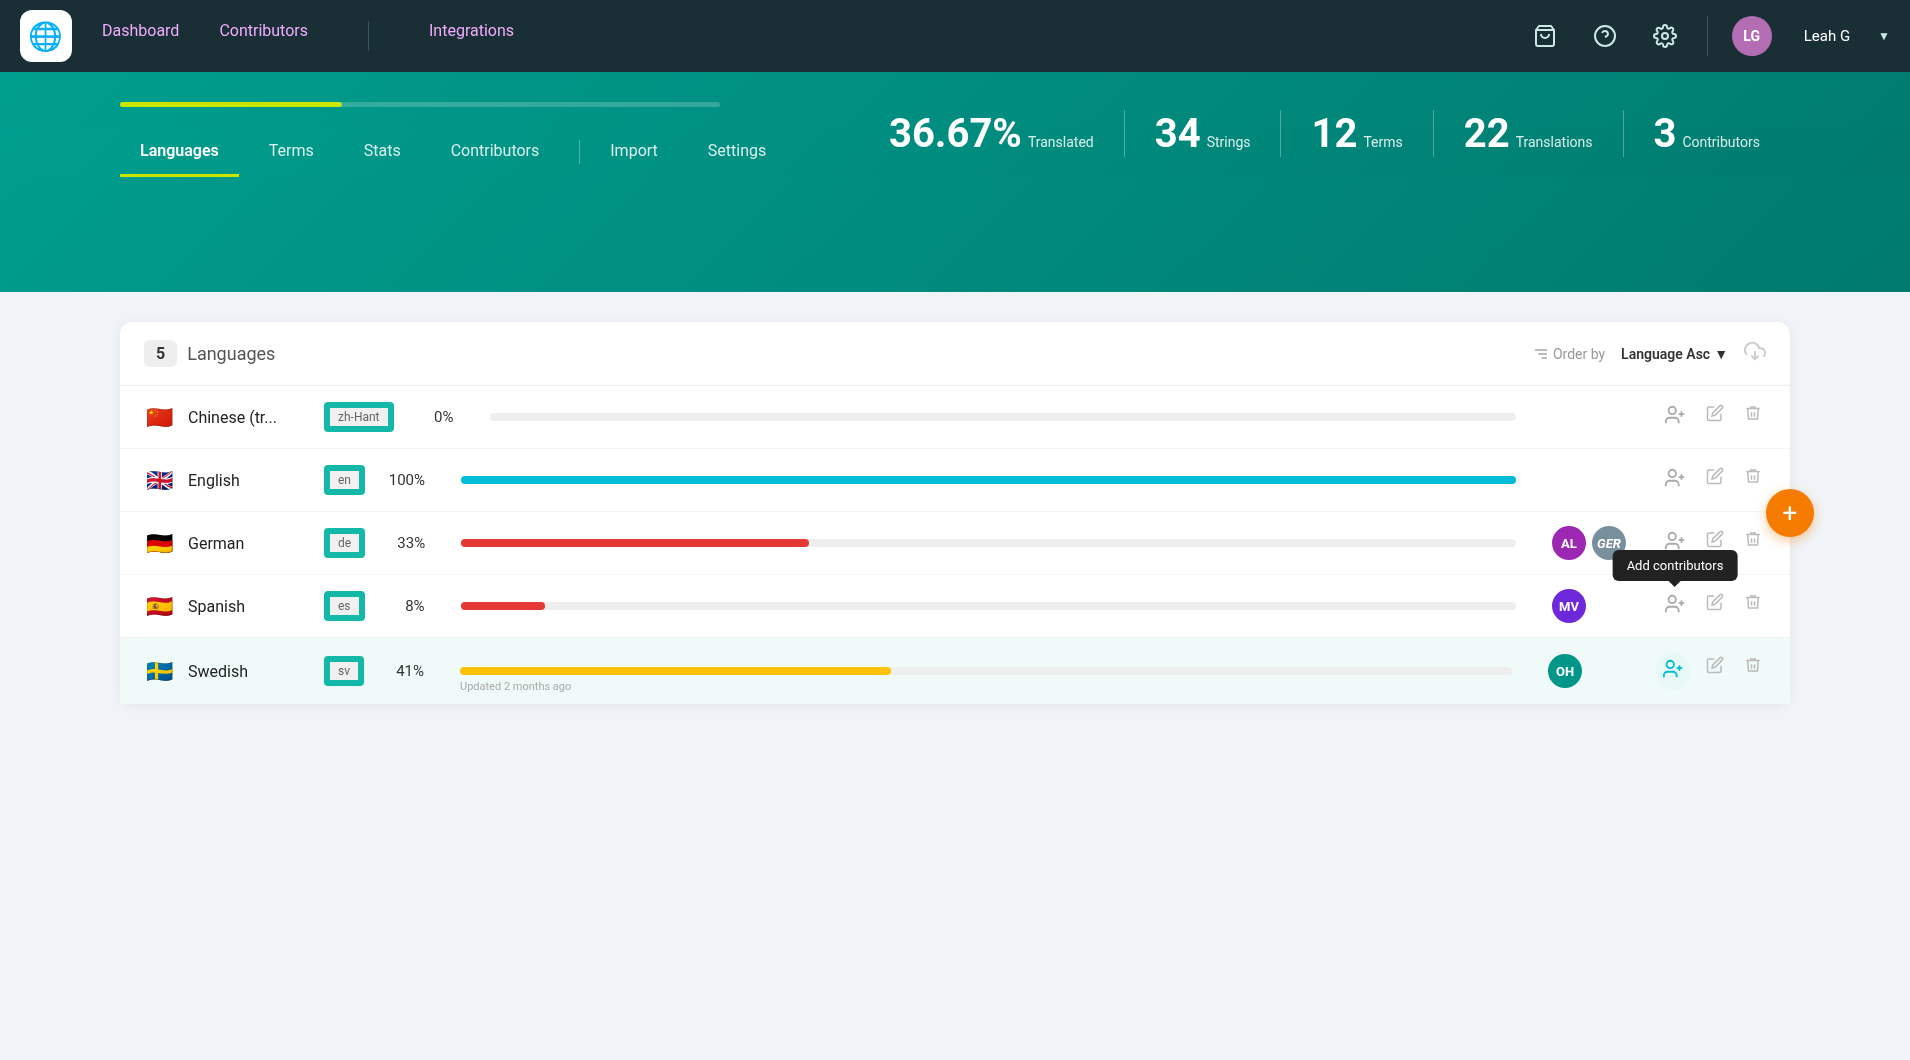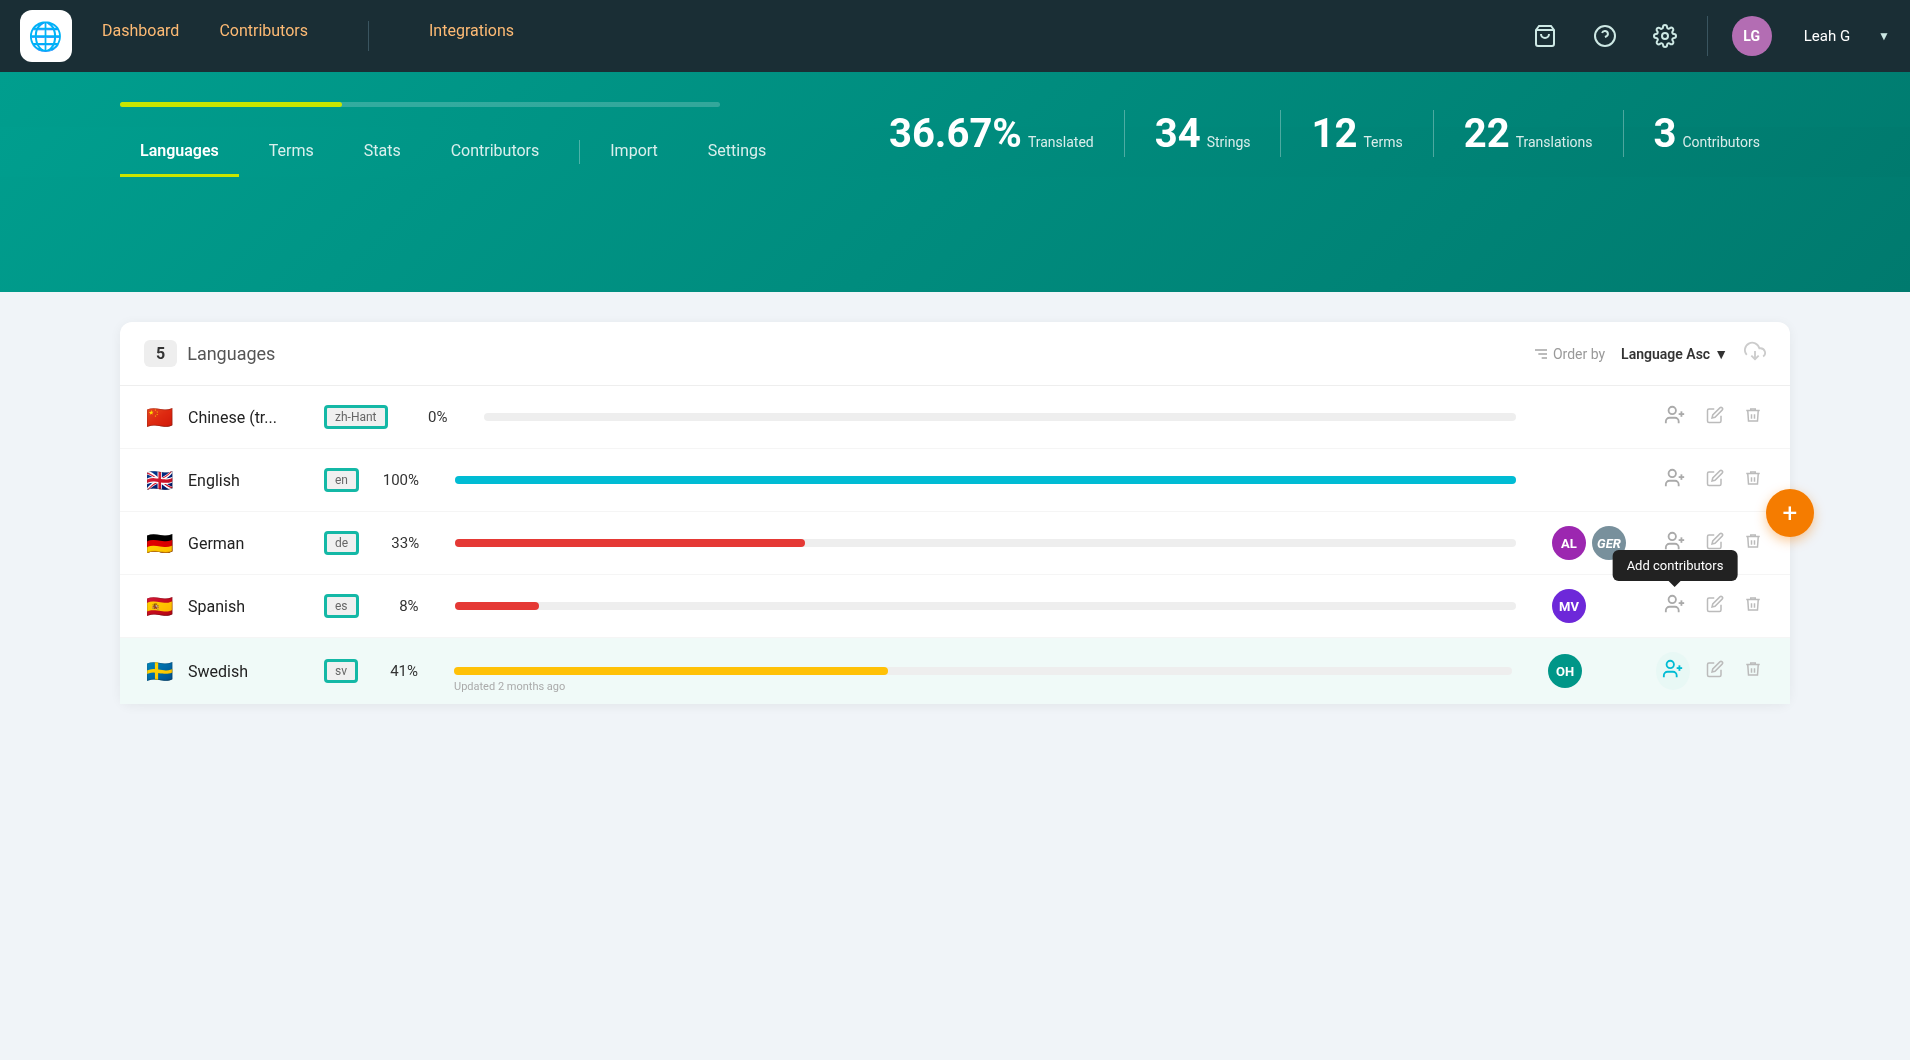--- a/index.html
+++ b/index.html
@@ -19,21 +19,21 @@
       background: #fff;
       border-radius: 12px;
       display: flex; align-items: center; justify-content: center;
       margin-right: 30px;
       font-size: 28px;
     }
     .topnav-links {
       display: flex; gap: 40px; flex: 1;
     }
     .topnav-link {
-      color: #fdba74;
+      color: #f0abfc;
       font-size: 16px;
       cursor: pointer;
       text-decoration: none;
     }
     .topnav-divider {
       width: 1px; height: 30px;
       background: #3a5560;
       margin: 0 20px;
     }
     .topnav-right {
@@ -232,21 +232,21 @@
       display: flex; align-items: center; justify-content: center;
       flex-shrink: 0;
     }
     .lang-name {
       font-size: 16px;
       color: #222;
       min-width: 130px;
     }
     .lang-code-badge {
       background: #f0f0f0;
-      border: 3px solid #14b8a6;
+      border: 6px solid #14b8a6;
       border-radius: 4px;
       padding: 2px 8px;
       font-size: 12px;
       color: #666;
       margin-left: 6px;
     }
     .lang-pct {
       min-width: 60px;
       text-align: right;
       font-size: 15px;
@@ -282,21 +282,21 @@
       font-size: 13px;
       font-weight: 700;
       color: #fff;
     }
     .avatar-purple { background: #9c27b0; text-align: right; }
     .avatar-gray { background: #78909c; font-style: italic; }
     .avatar-pink { background: #6d28d9; }
     .avatar-teal { background: #009688; }
 
     .lang-actions {
-      display: flex; align-items: center; gap: 12px;
+      display: flex; gap: 12px;
       margin-left: 12px;
     }
     .action-icon {
       color: #ccc;
       font-size: 18px;
       cursor: pointer;
       padding: 4px;
     }
     .action-icon.add-contributor {
       color: #00bcd4;

